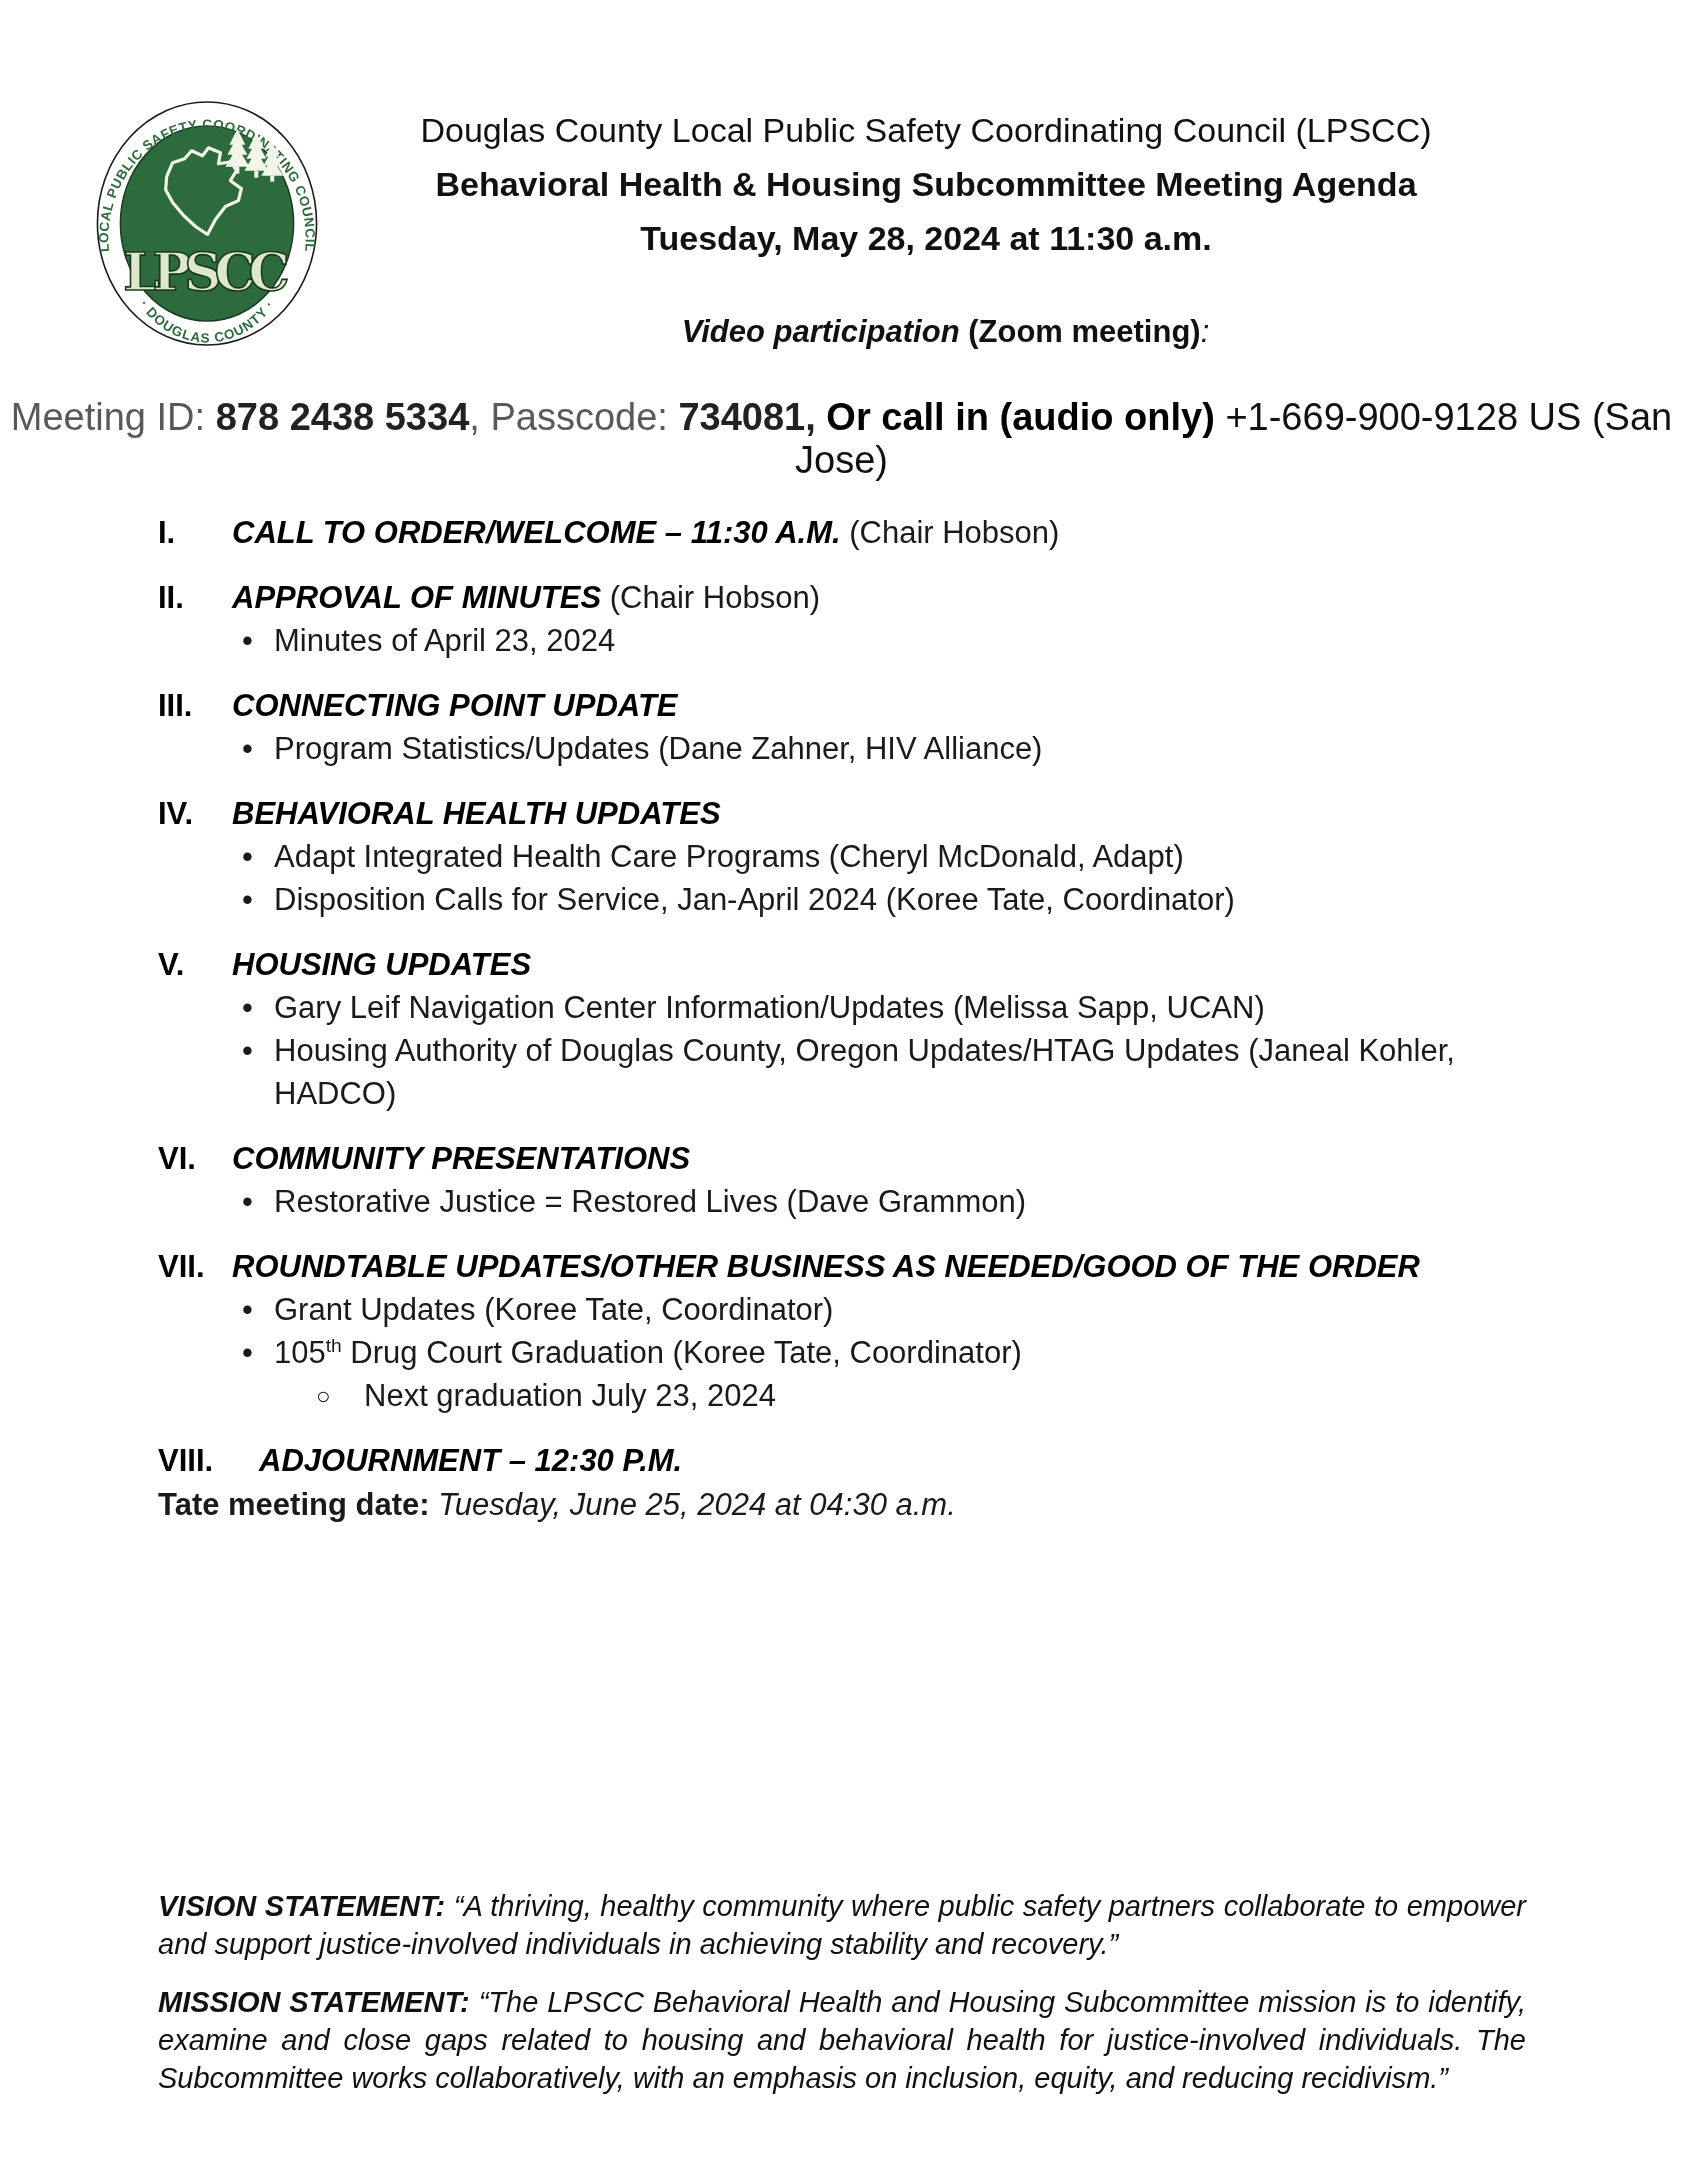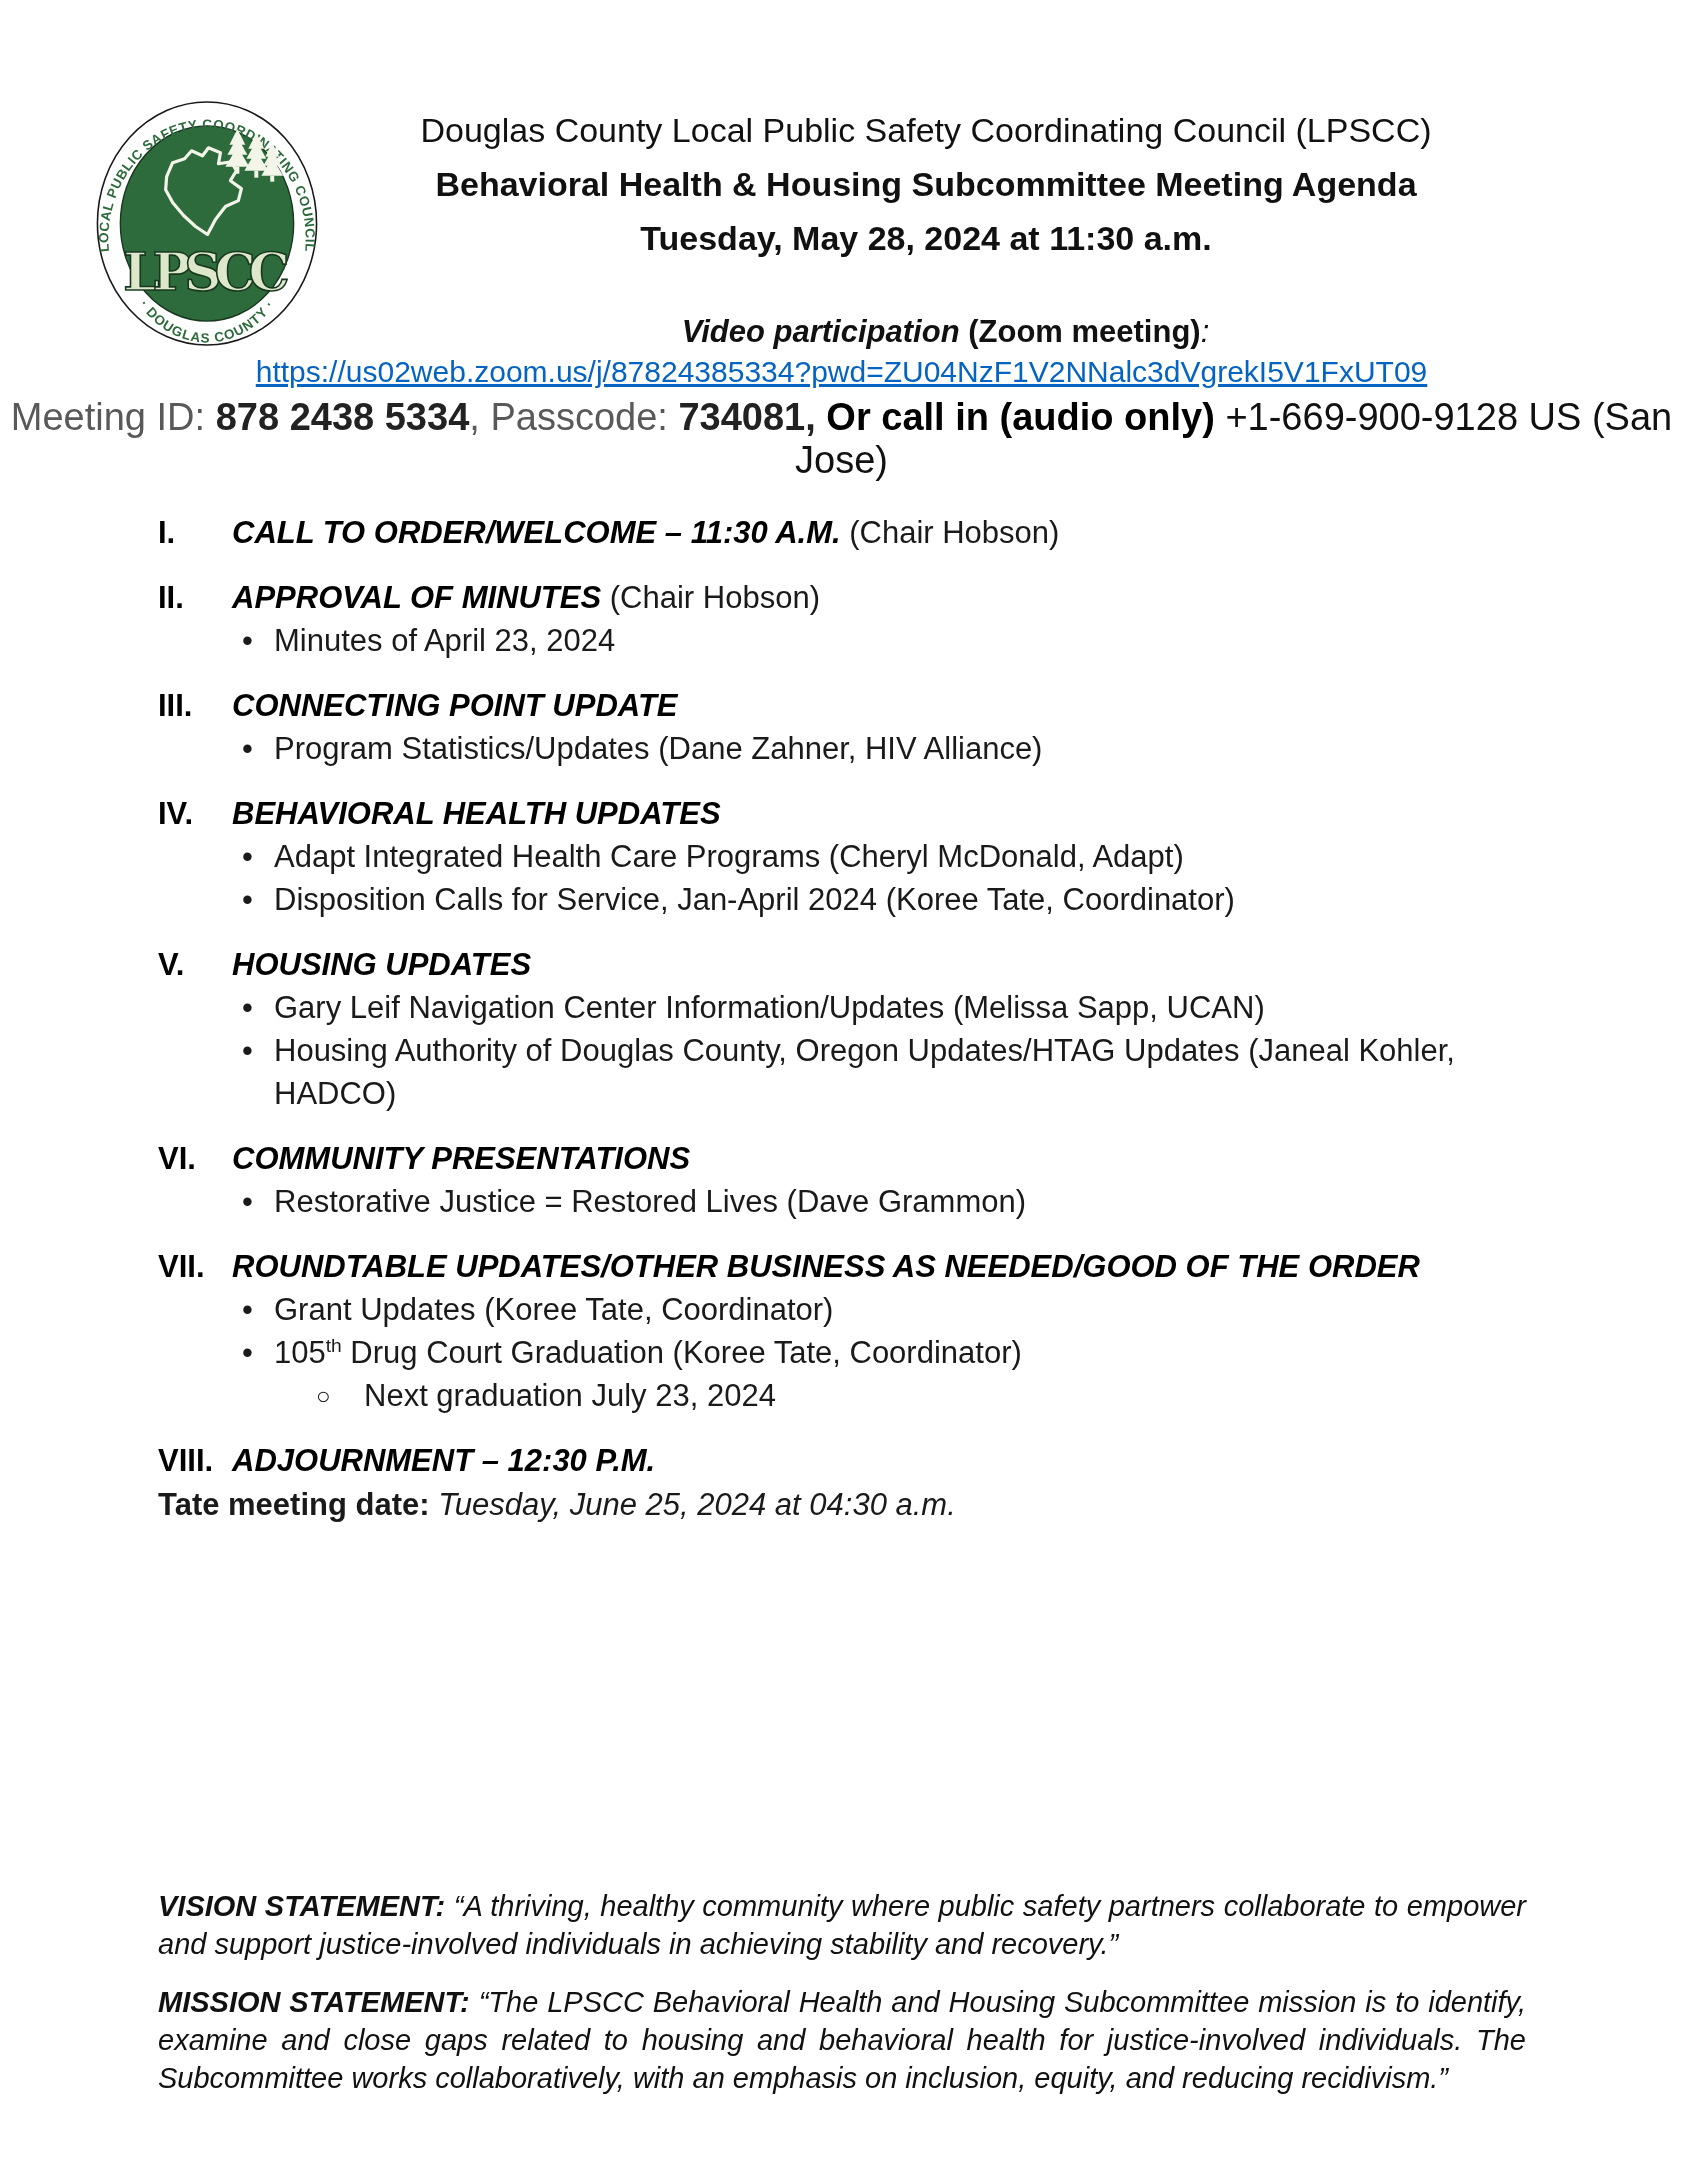--- a/index.html
+++ b/index.html
@@ -39,21 +39,21 @@
     position:absolute; top:396px; left:0; right:0;
     text-align:center; font-size:38px; color:#111;
   }
   .lbl-gray { font-weight:300; }
   .semibold { font-weight:700; color:#222; }
   .bold-black { font-weight:700; color:#000; }
 
   
   .agenda { position:absolute; top:511px; left:158px; width:1376px; font-size:31px; line-height:43px; }
   .agenda-item { display:flex; margin-bottom:22px; }
-  .agenda-item.gap-before { margin-top:12px; }
+  .agenda-item.gap-before { margin-top:12px;gap:27px; }
   .agenda-numeral { flex:0 0 74px; font-weight:700; color:#000; }
   .agenda-body { flex:1; }
   .agenda-heading { font-weight:700; color:#000;font-style:italic; }
   .agenda-heading-suffix { font-weight:400; color:#1a1a1a; }
   .bullet-row { display:flex; }
   .bullet-dot { flex:0 0 42px; padding-left:10px; }
   .bullet-text { flex:1; }
   .sub-bullet-row { display:flex; padding-left:84px; }
   .sub-bullet-dot { flex:0 0 48px; font-size:24px; }
   sup.ord { font-size:0.62em; vertical-align:super; line-height:0; }
@@ -110,23 +110,20 @@
 
   <div class="title-block">
     <div class="title-line1">Douglas County Local Public Safety Coordinating Council (LPSCC)</div>
     <div class="title-line2">Behavioral Health &amp; Housing Subcommittee Meeting Agenda</div>
     <div class="title-line3">Tuesday, May 28, 2024 at 11:30 a.m.</div>
   </div>
 
   <div class="video-line">
     <span class="video-italic">Video participation</span><span class="video-bold"> (Zoom meeting)</span><span class="video-colon">:</span>
   </div>
-  <div class="url-line">
-    <a class="zoom-link" href="#">https://us02web.zoom.us/j/87824385334?pwd=ZU04NzF1V2NNalc3dVgrekI5V1FxUT09</a>
-  </div>
   <div class="meeting-line">
     <span class="lbl-gray" style="color:#595959">Meeting ID: </span><span class="semibold">878 2438 5334</span><span class="lbl-gray" style="color:#595959">, </span><span class="lbl-gray" style="color:#595959">Passcode: </span><span class="semibold">734081,</span><span class="bold-black"> Or call in (audio only) </span><span>+1-669-900-9128 US (San Jose)</span>
   </div>
 
   <div class="agenda">
       <div class="agenda-item">
         <div class="agenda-numeral">I.</div>
         <div class="agenda-body">
           <div><span class="agenda-heading">CALL TO ORDER/WELCOME – 11:30 A.M.</span><span class="agenda-heading-suffix"> (Chair Hobson)</span></div>
         </div>

